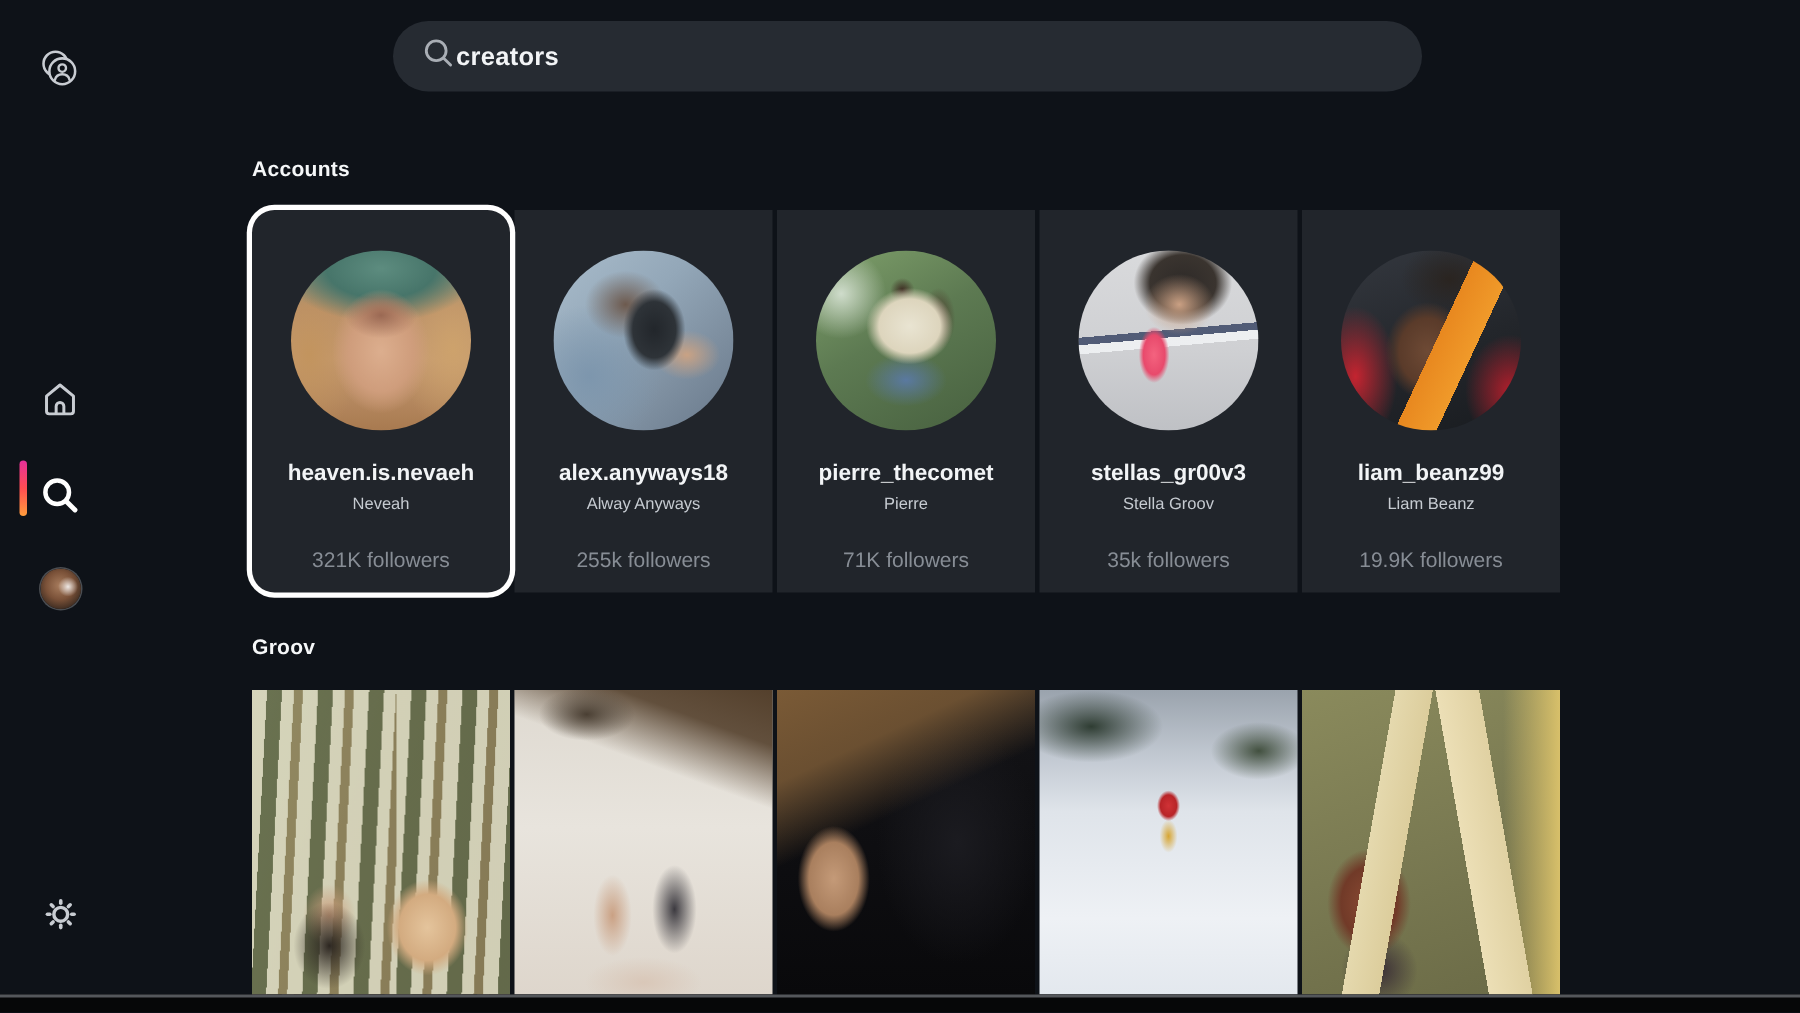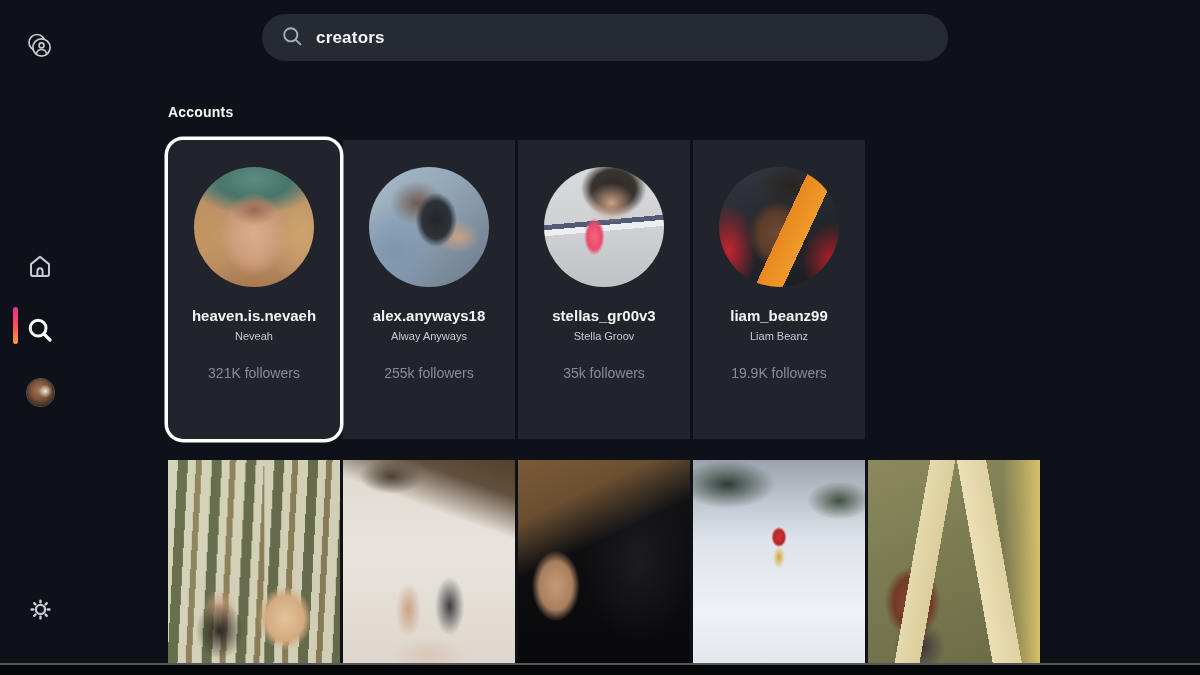--- a/index.html
+++ b/index.html
@@ -29,38 +29,38 @@
     background:
       radial-gradient(circle at 68% 45%, rgba(255,255,255,0.85) 0%, rgba(255,255,255,0) 28%),
       radial-gradient(circle at 48% 42%, #a87d5e 0%, #7a5138 45%, #3a2a20 78%, #16120f 100%);
     box-shadow:0 0 0 1px rgba(255,255,255,0.25);
   }
 
   
   .searchbar {
     position:absolute; left:262px; top:14px; width:686px; height:47px;
     background:#262b32; border-radius:24px;
-    display:flex; align-items:center; padding:0 18px; gap:12px;
+    display:flex; align-items:center; padding:0 18px; 
   }
   .searchbar .query { font-size:17px; font-weight:700; color:#f2f4f6; letter-spacing:0.2px; }
 
   
   .section-heading {
     position:absolute; left:168px; font-size:14px; font-weight:700; color:#f5f7f8; letter-spacing:0.2px;
   }
   .accounts-heading { top:104px; }
   .reels-heading { top:423px; }
 
   
   .accounts-row {
     position:absolute; left:168px; top:140px; height:255px;
     display:flex; gap:3px;
   }
   .account-card {
-    width:172px; height:299px; flex:none;
+    width:172px; height:255px; flex:none;
     background:#21252b;
     display:flex; flex-direction:column; align-items:center;
     position:relative;
   }
   .account-card.selected {
     border-radius:15px;
     box-shadow:0 0 0 3.5px #ffffff;
     z-index:2;
   }
   .avatar {
@@ -241,20 +241,26 @@
   </div>
 
 
   <div class="account-card">
     <div class="avatar av3"></div>
     <div class="username">alex.anyways18</div>
     <div class="fullname">Alway Anyways</div>
     <div class="followers">255k followers</div>
   </div>
 
+  <div class="account-card">
+    <div class="avatar av4"></div>
+    <div class="username">pierre_thecomet</div>
+    <div class="fullname">Pierre</div>
+    <div class="followers">71K followers</div>
+  </div>
 
   <div class="account-card">
     <div class="avatar av5"></div>
     <div class="username">stellas_gr00v3</div>
     <div class="fullname">Stella Groov</div>
     <div class="followers">35k followers</div>
   </div>
 
   <div class="account-card">
     <div class="avatar av6"></div>

